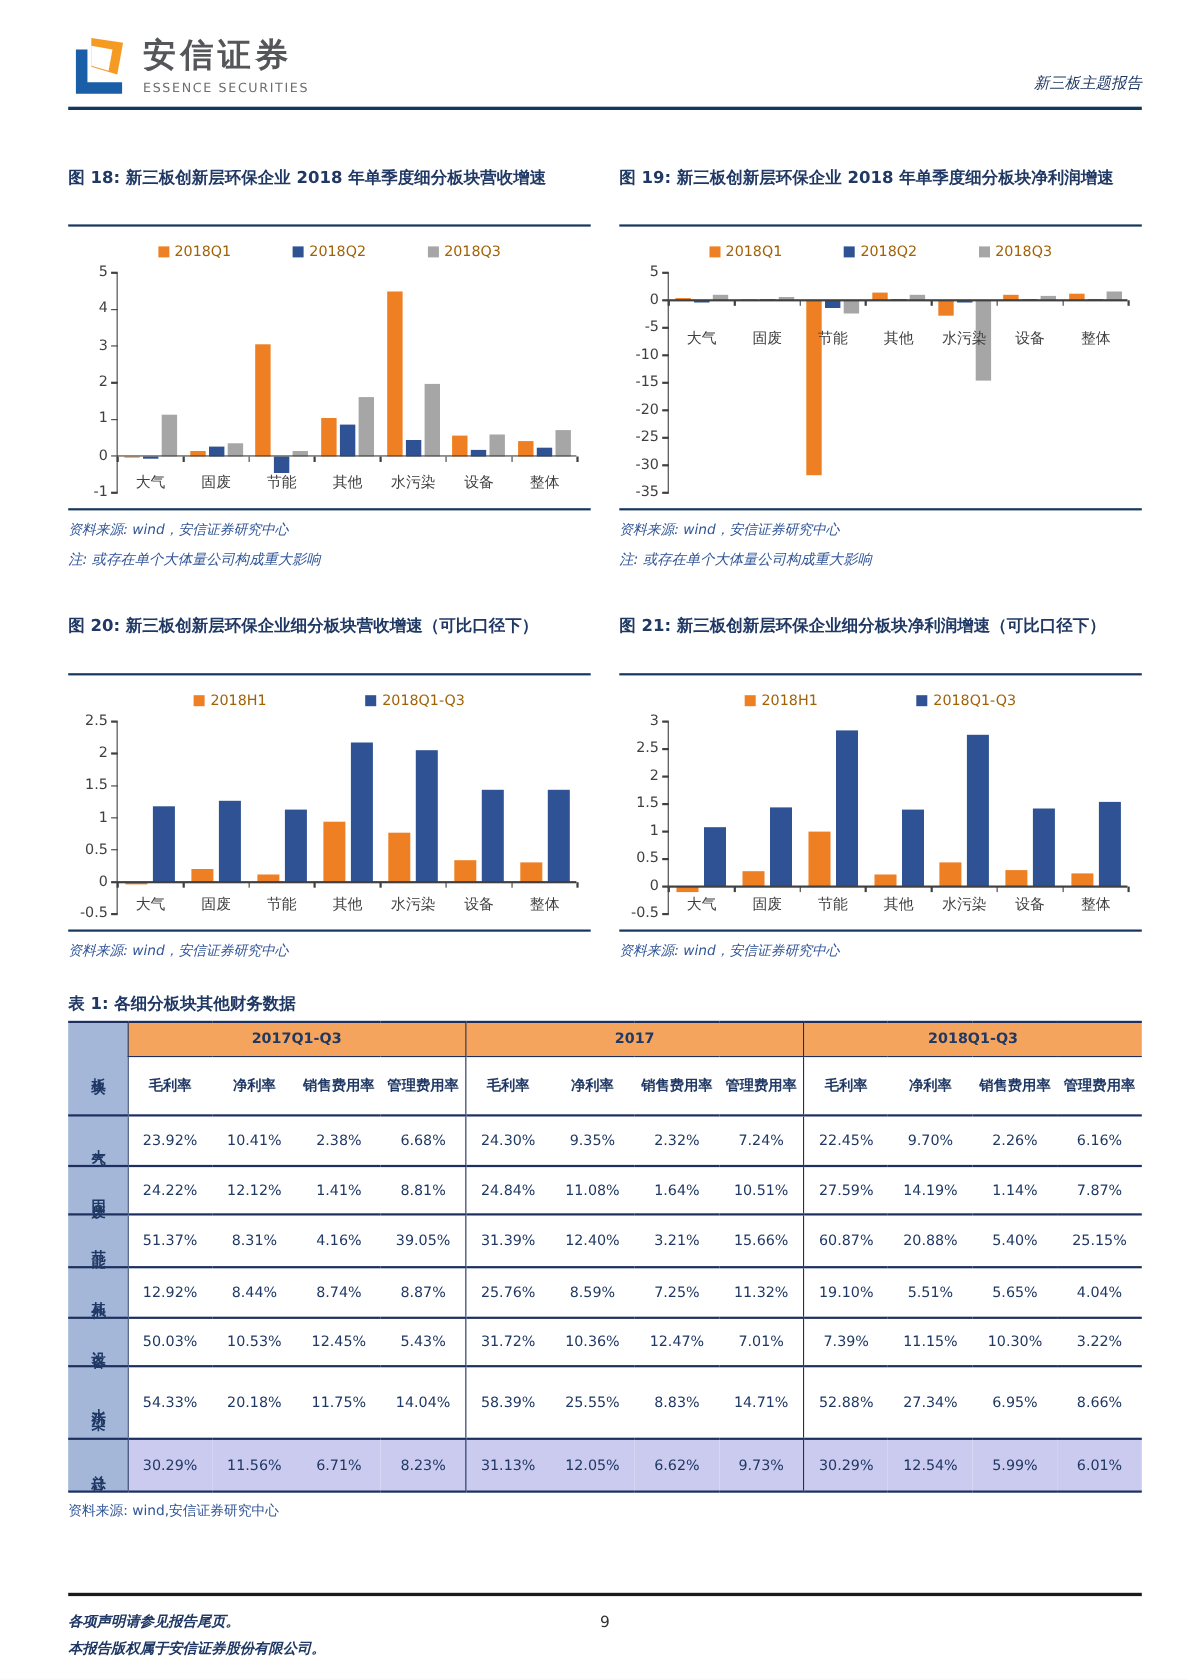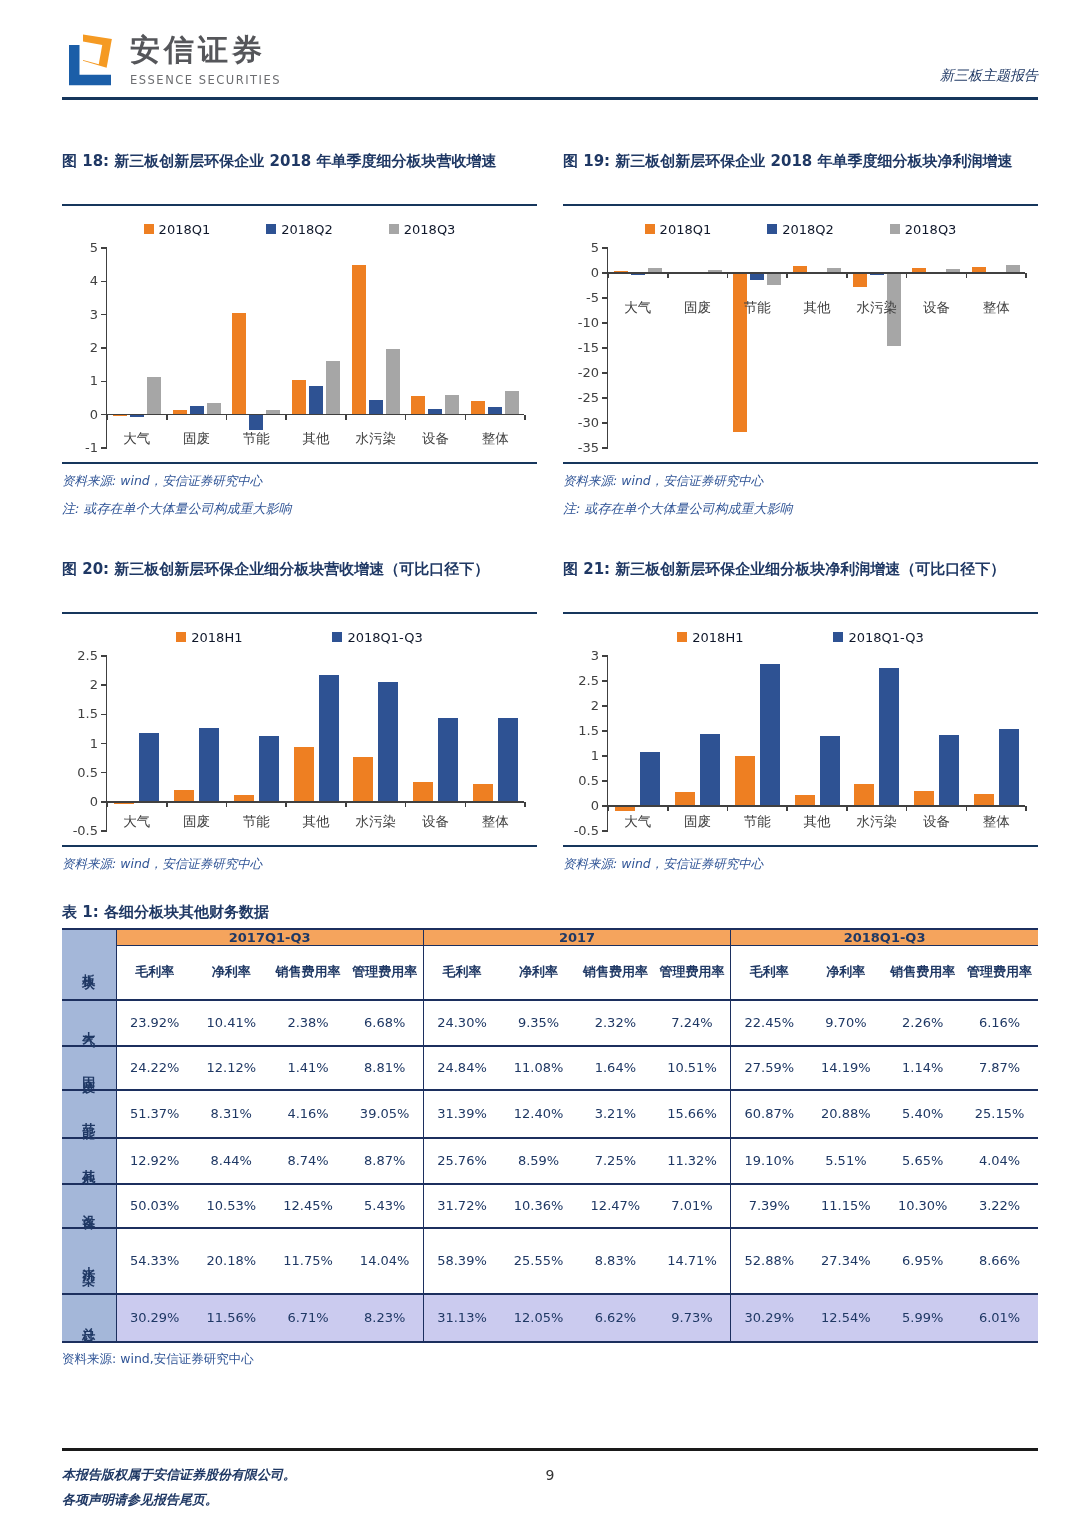--- a/index.html
+++ b/index.html
@@ -14,21 +14,21 @@
   .brand-txt .cn { font-size:30px; font-weight:bold; color:#55565a; letter-spacing:4px; }
   .brand-txt .en { font-size:11.5px; color:#6d6e71; letter-spacing:1.5px; margin-top:2px; }
   .report-type { font-size:14px; color:#1f3864; font-style:italic; padding-bottom:2px; }
 
   
   .figrow { display:grid; grid-template-columns:1fr 1fr; column-gap:26px; margin-top:48px; }
   .fig-title { font-size:15px; font-weight:bold; line-height:1.75; color:#1f3864;
                border-bottom:2px solid #16365c; padding-bottom:6px; min-height:58px; }
   .chart { border-bottom:2px solid #16365c; padding:10px 0 14px 0; }
   .legend { display:flex; justify-content:center; align-items:center; height:26px; }
-  .lgi { display:inline-flex; align-items:center; gap:5px; font-size:13px; color:#0f172a; }
+  .lgi { display:inline-flex; align-items:center; gap:5px; font-size:13px; color:#a16207; }
   .lgi i { width:10px; height:10px; display:inline-block; }
   .plotwrap { display:flex; margin-top:6px; }
   .yaxis { position:relative; width:44px; flex:none; }
   .ytick { position:absolute; right:8px; font-size:13px; color:#404040; width:36px; text-align:right; }
   .plot { position:relative; width:418px; border-left:1.5px solid #404040; overflow:visible; }
   .bar { position:absolute; }
   .zline { position:absolute; left:0; width:100%; height:1.5px; background:#404040; }
   .xtick { position:absolute; width:1.5px; height:5px; background:#404040; }
   .ytm { position:absolute; left:-6px; width:6px; height:1.5px; background:#404040; }
   .cat { position:absolute; text-align:center; font-size:13.5px; color:#404040; }
@@ -37,21 +37,21 @@
 
   
   .tbl-title { font-size:15px; font-weight:bold; color:#1f3864; margin:30px 0 6px 0; }
   table { border-collapse:collapse; width:100%; table-layout:fixed; }
   table, tr { border:none; }
   th, td { font-size:13px; color:#1f3864; text-align:center; vertical-align:middle;
            border-top:2px solid #1c2f5e; border-bottom:2px solid #1c2f5e; }
   .corner { background:#a4b7d9; width:54px; }
   .vlab { writing-mode:vertical-rl; text-orientation:upright; letter-spacing:3px;
           font-weight:bold; margin:0 auto; line-height:1; }
-  .grp { background:#f5a45d; font-weight:bold; height:16px; border-bottom:1px solid #1c2f5e; }
+  .grp { background:#f5a45d; font-weight:bold; height:31px; border-bottom:1px solid #1c2f5e; }
   .sub { height:54px; font-weight:bold; background:#fff; border-top:1px solid #1c2f5e; }
   .rowlab { background:#a4b7d9; }
   .gb { border-left:1.5px solid #1c2f5e; }
   td.cell { background:#fff; }
   tr.hl td.cell { background:#cbcbef; }
   .tbl-src { font-size:12.5px; color:#2f5496; margin-top:8px; }
 
   
   .footer { position:absolute; left:62px; right:42px; top:1448px; border-top:3px solid #1a1a1a; padding-top:12px; }
   .foot-inner { position:relative; }
@@ -506,20 +506,20 @@
           <td class="cell">5.99%</td>
           <td class="cell">6.01%</td>
         </tr>
       </tbody>
     </table>
   <div class="tbl-src">资料来源: wind,安信证券研究中心</div>
 
   <div class="footer">
     <div class="foot-inner">
       <div class="copyright">
+        <div>各项声明请参见报告尾页。</div>
         <div>本报告版权属于安信证券股份有限公司。</div>
-        <div>各项声明请参见报告尾页。</div>
       </div>
       <div class="pageno">9</div>
     </div>
   </div>
 
 </div>
 
 </body></html>

